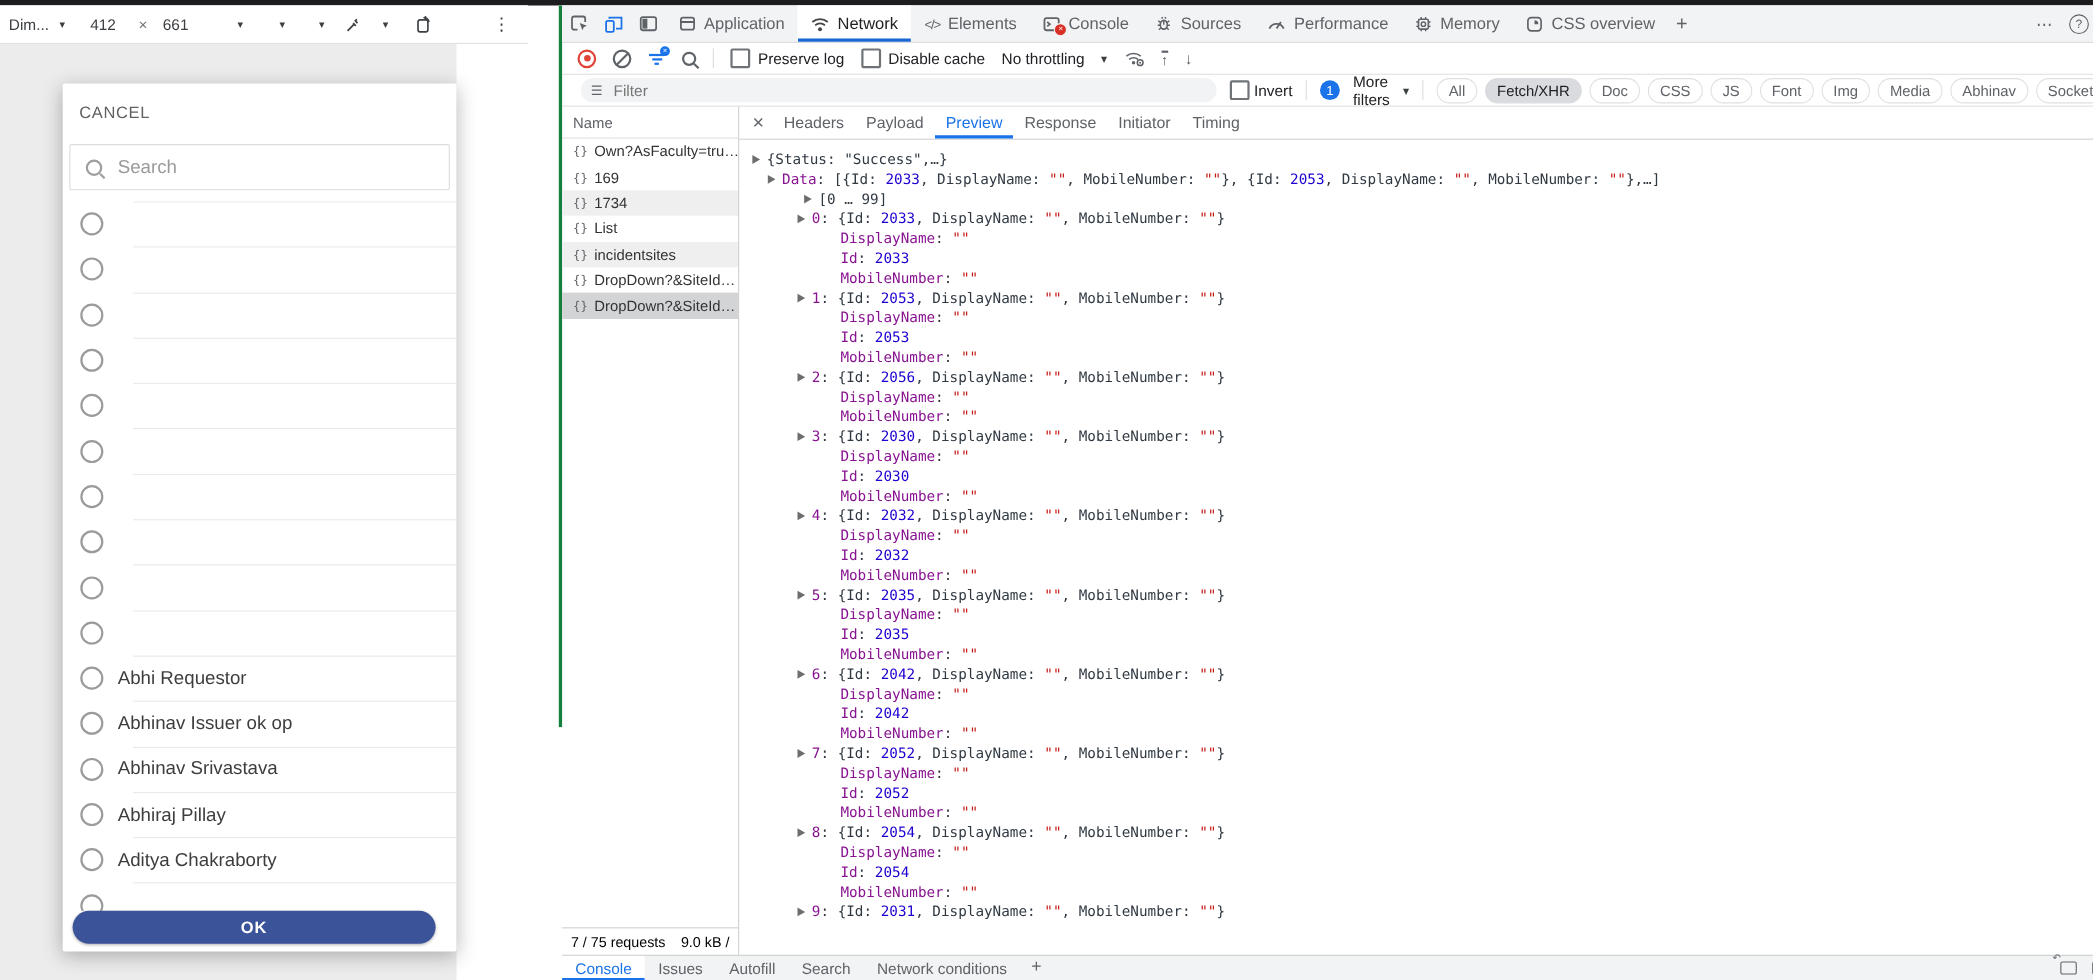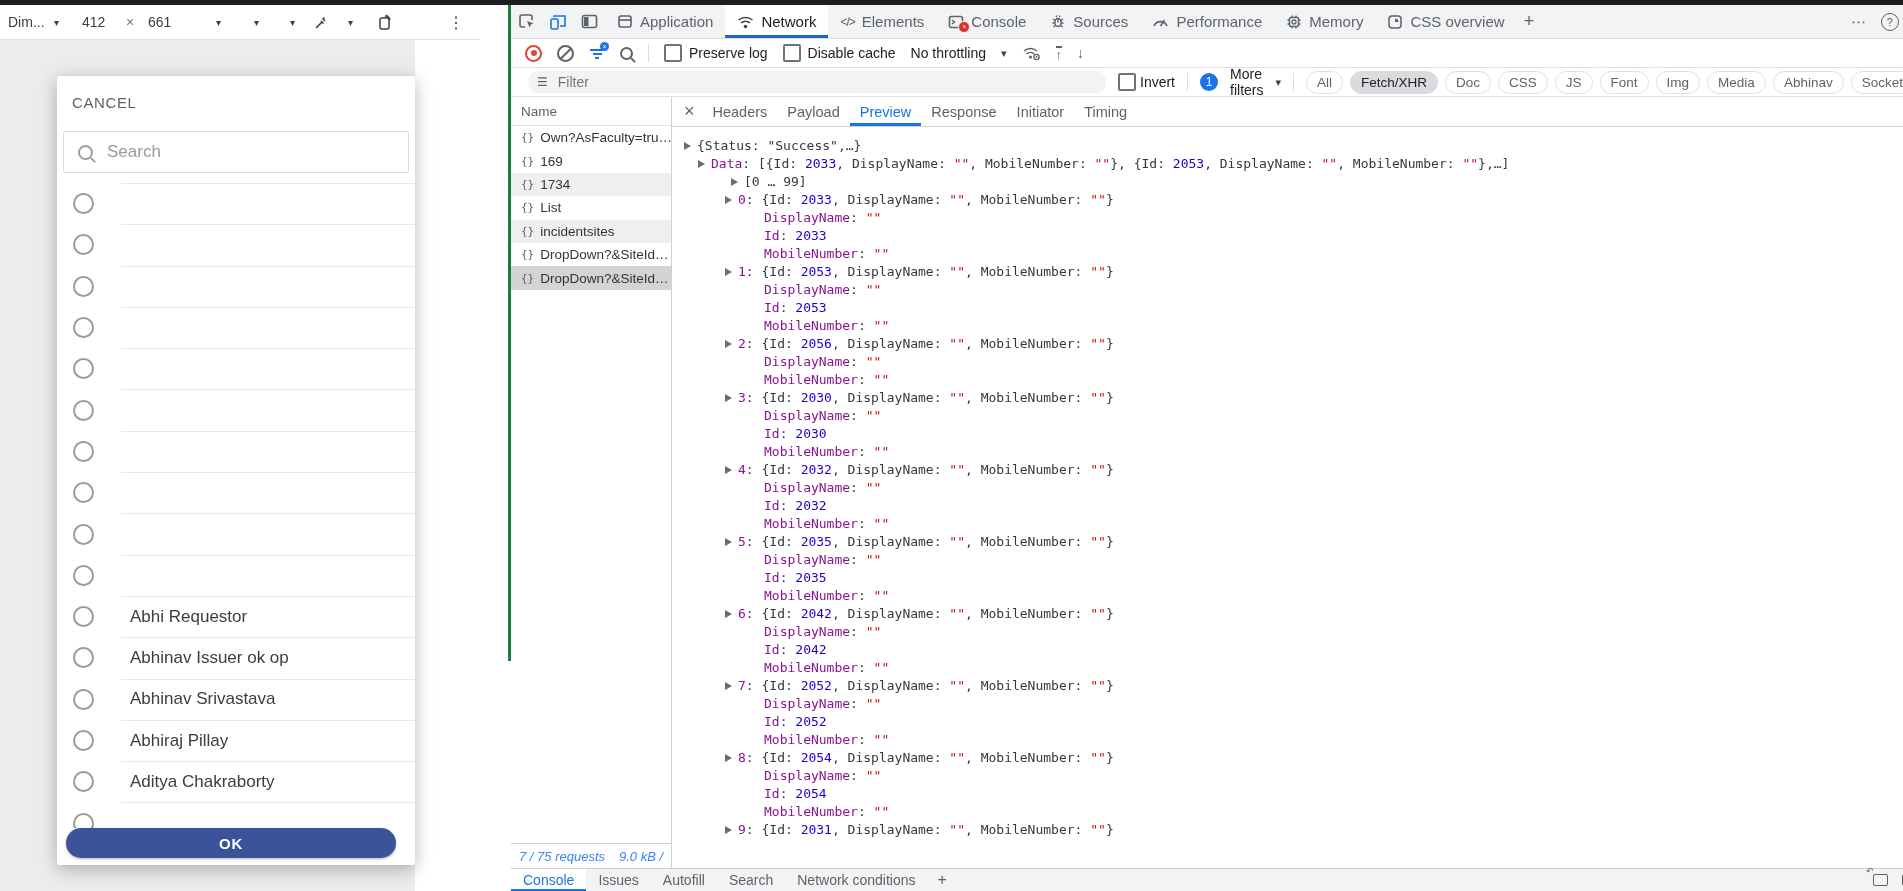--- a/index.html
+++ b/index.html
@@ -22,21 +22,21 @@
              display:flex;align-items:center;background:#fff;}
   .mag{width:11px;height:11px;border:2px solid #9e9e9e;border-radius:50%;margin-left:14px;position:relative;flex:none;}
   .mag::after{content:"";position:absolute;width:2px;height:6px;background:#9e9e9e;transform:rotate(-45deg);right:-3px;bottom:-5px;}
   #searchbox input{border:none;outline:none;font-size:17px;margin-left:12px;width:260px;color:#444;
                    font-family:"Liberation Sans",sans-serif;}
   #searchbox input::placeholder{color:#9a9a9a;}
   #mrows{position:absolute;left:0;top:107px;width:358px;height:645px;overflow:hidden;}
   .mrow{height:41.3px;position:relative;display:flex;align-items:center;}
   .mrow::before{content:"";position:absolute;left:64px;right:0;top:0;border-top:1px solid #e9e9e9;}
   .radio{width:17px;height:17px;border:2px solid #9b9b9b;border-radius:50%;margin-left:16px;flex:none;background:#fff;}
-  .mlabel{margin-left:36px;font-size:17px;color:#3d3d3d;}
+  .mlabel{margin-left:13px;font-size:17px;color:#3d3d3d;}
   #okbtn{position:absolute;left:9px;right:19px;top:752px;height:30px;background:#3b5399;border-radius:15px;
          color:#fff;font-size:15px;font-weight:bold;letter-spacing:.8px;display:flex;align-items:center;justify-content:center;
          box-shadow:0 1px 3px rgba(0,0,0,.3);cursor:pointer;}
 
   
   #devtools{position:absolute;left:508px;top:5px;width:1423px;height:656px;background:#fff;border-left:3px solid #15803d;box-sizing:border-box;}
   #dt-tabs{position:absolute;left:0;top:0;width:100%;height:34px;background:#f1f3f4;display:flex;align-items:stretch;border-bottom:1px solid #dadce0;box-sizing:border-box;}
   .titem{display:flex;align-items:center;justify-content:center;padding:0 7px;flex:none;}
   .dtab{display:flex;align-items:center;gap:7px;padding:0 12px;font-size:15px;color:#5f6368;flex:none;cursor:pointer;}
   .dtab.sel{background:#fff;color:#202124;box-shadow:inset 0 -3px 0 #1967d2;}
@@ -81,21 +81,21 @@
   #reqhead{position:absolute;left:0;top:92px;width:160px;height:29px;border-bottom:1px solid #e0e0e0;box-sizing:border-box;
            display:flex;align-items:center;font-size:13.5px;color:#5f6368;padding-left:10px;}
   #reqrows{position:absolute;left:0;top:121px;width:160px;}
   .rrow{height:23.4px;display:flex;align-items:center;padding-left:10px;font-size:13.5px;color:#333;cursor:pointer;
         white-space:nowrap;overflow:hidden;box-sizing:border-box;}
   .rrow .ric{color:#5f6368;font-size:11px;margin-right:6px;font-family:"DejaVu Sans Mono",monospace;}
   .rrow.stripe{background:#efefef;}
   .rrow.selrow{background:#d3d4d6;}
   #vdivider{position:absolute;left:160px;top:92px;width:1px;height:771px;background:#d0d0d0;}
   #req-status{position:absolute;left:0;top:838px;width:160px;height:25px;border-top:1px solid #d0d0d0;box-sizing:border-box;
-              display:flex;align-items:center;gap:14px;padding-left:8px;font-size:13px;color:#3b82f6;white-space:nowrap;font-style:italic;}
+              display:flex;align-items:center;gap:14px;padding-left:8px;font-size:13px;color:#000000;white-space:nowrap;}
 
   
   #detail-tabs{position:absolute;left:161px;top:92px;right:0;height:30px;border-bottom:1px solid #d0d0d0;box-sizing:border-box;
                display:flex;align-items:center;font-size:14.5px;color:#5f6368;}
   .dtx{padding:0 8px;margin-left:4px;font-size:18px;color:#5f6368;cursor:pointer;}
   .ptab{padding:0 10px;height:100%;display:flex;align-items:center;cursor:pointer;}
   .ptab.sel{color:#1a73e8;box-shadow:inset 0 -3px 0 #1a73e8;}
 
   #json-pane{position:absolute;left:161px;top:123px;width:1245px;height:740px;overflow:hidden;
              font-family:"DejaVu Sans Mono","Liberation Mono",monospace;font-size:13px;line-height:18px;color:#303942;padding-top:9px;box-sizing:border-box;}

